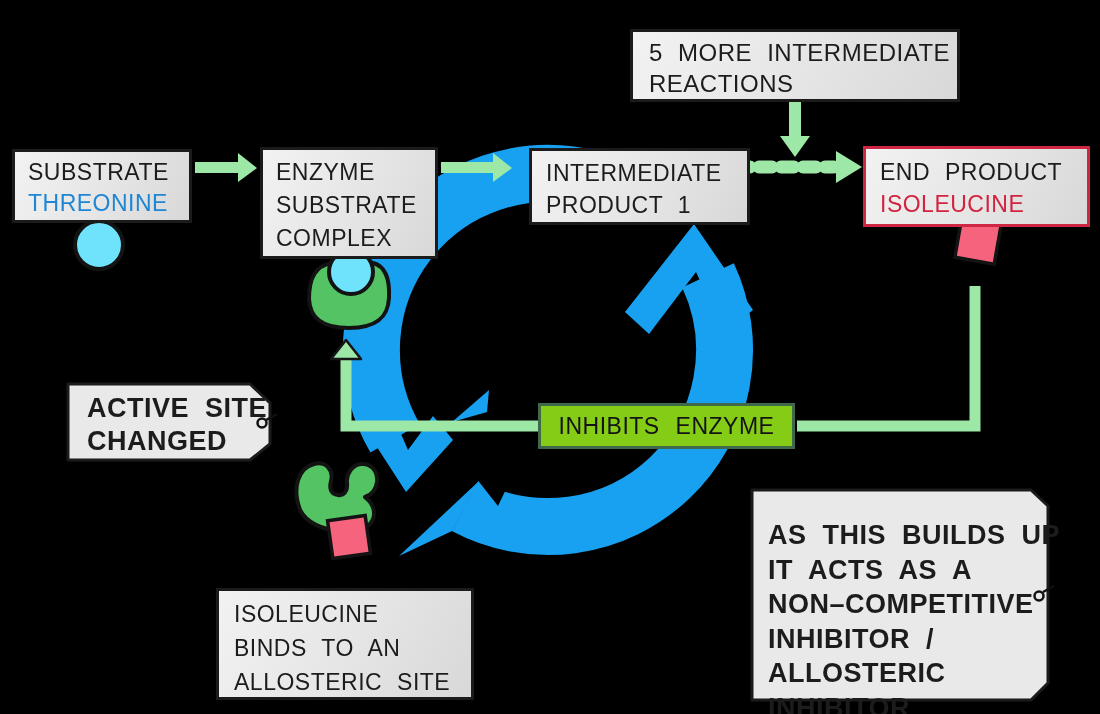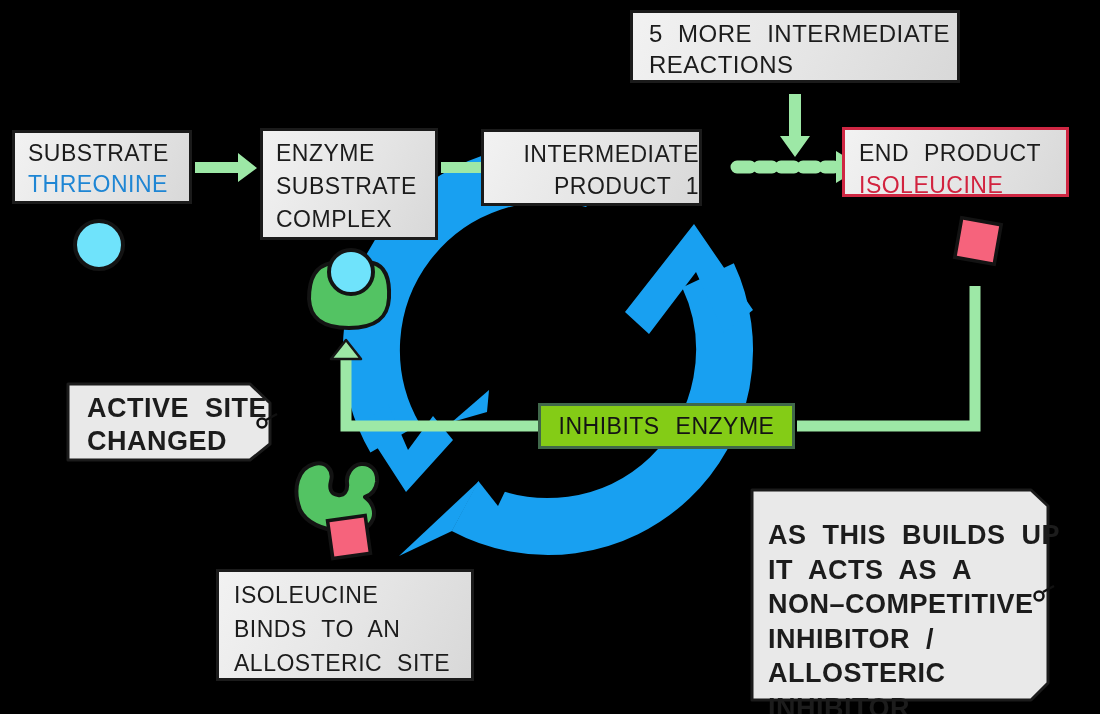--- a/index.html
+++ b/index.html
@@ -5,21 +5,21 @@
   html,body { margin:0; padding:0; background:#000; }
   .stage {
     position:relative; width:1100px; height:714px; background:#000;
     overflow:hidden; font-family:"Liberation Sans", sans-serif;
   }
   svg.layer { position:absolute; left:0; top:0; }
   .gbox {
     position:absolute; box-sizing:border-box;
     background:linear-gradient(118deg,#f2f2f2 0%,#e5e5e5 55%,#d8d8d8 100%);
     border:3px solid #1b1b1b; color:#1c1c1c;
-    font-size:23px; letter-spacing:.5px; word-spacing:8px; font-weight:500;
+    font-size:23px; letter-spacing:.5px; word-spacing:8px; font-weight:500;margin-top:19px;
   }
   .gbox .ln { white-space:nowrap; }
   .redborder { border-color:#cf2743; }
   .blue-text { color:#1f86d4; }
   .red-text  { color:#d2233f; }
   .inhibits {
     position:absolute; box-sizing:border-box;
     background:#84cc16; border:3px solid #40684a; color:#141414;
     font-size:23px; letter-spacing:.5px; word-spacing:9px; font-weight:500;
     display:flex; align-items:center; justify-content:center; white-space:nowrap;
@@ -96,31 +96,31 @@
     <div class="ln">SUBSTRATE</div>
     <div class="ln blue-text">THREONINE</div>
   </div>
 
   <div class="gbox" style="left:260px; top:128px; width:178px; height:112px; padding:6px 16px 0 13px; line-height:33px;">
     <div class="ln">ENZYME</div>
     <div class="ln">SUBSTRATE</div>
     <div class="ln">COMPLEX</div>
   </div>
 
-  <div class="gbox" style="left:481px; top:129px; width:221px; height:77px; padding:6px 0 0 14px; line-height:32px;text-align:right;">
+  <div class="gbox" style="left:529px; top:129px; width:221px; height:77px; padding:6px 0 0 14px; line-height:32px;">
     <div class="ln">INTERMEDIATE</div>
     <div class="ln">PRODUCT 1</div>
   </div>
 
   <div class="gbox" style="left:630px; top:10px; width:330px; height:73px; padding:5px 0 0 16px; line-height:31px; font-size:24px;">
     <div class="ln">5 MORE INTERMEDIATE</div>
     <div class="ln">REACTIONS</div>
   </div>
 
-  <div class="gbox redborder" style="left:842px; top:127px; width:227px; height:70px; padding:7px 0 0 14px; line-height:32px;">
+  <div class="gbox redborder" style="left:863px; top:127px; width:227px; height:81px; padding:7px 0 0 14px; line-height:32px;">
     <div class="ln">END PRODUCT</div>
     <div class="ln red-text">ISOLEUCINE</div>
   </div>
 
   <div class="inhibits" style="left:538px; top:403px; width:257px; height:46px;">
     <span>INHIBITS ENZYME</span>
   </div>
 
   <div class="gbox" style="left:216px; top:569px; width:258px; height:112px; padding:6px 0 0 15px; line-height:34px;">
     <div class="ln">ISOLEUCINE</div>

